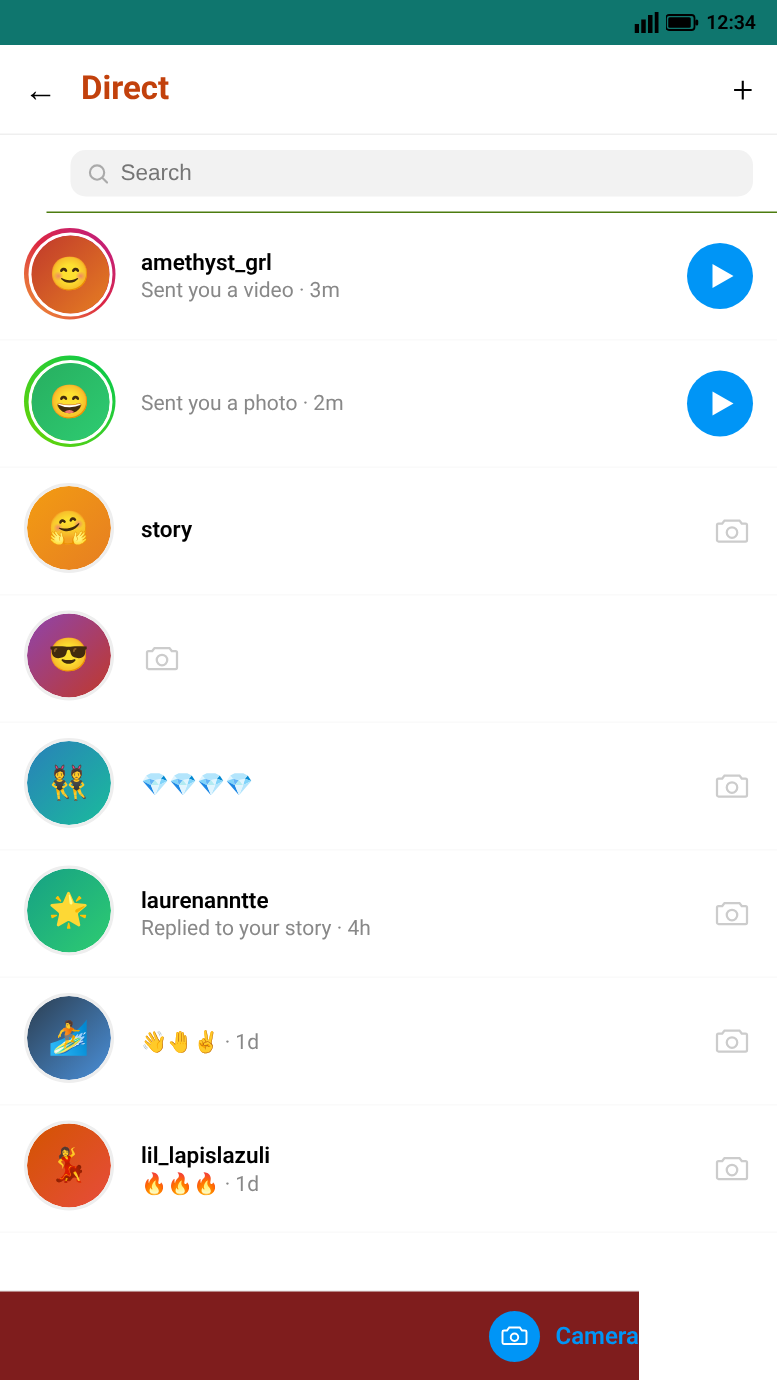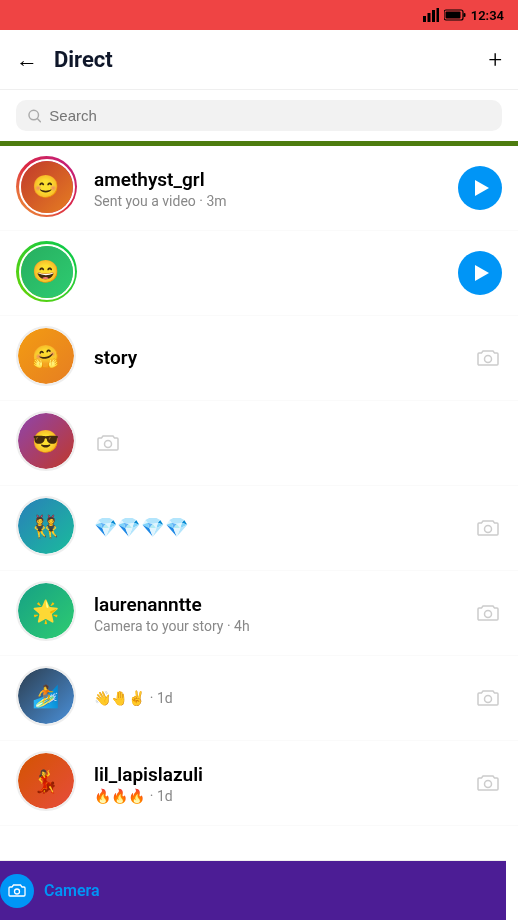--- a/index.html
+++ b/index.html
@@ -7,21 +7,21 @@
       width: 518px;
       min-height: 920px;
       background: #fff;
       font-family: -apple-system, BlinkMacSystemFont, 'Segoe UI', Roboto, sans-serif;
       position: relative;
       overflow-x: hidden;
     }
 
     
     .status-bar {
-      background: #ef4444;
+      background: #0f766e;
       height: 30px;
       display: flex;
       align-items: center;
       justify-content: flex-end;
       padding: 0 14px;
       gap: 6px;
     }
     .status-bar-icons {
       display: flex;
       align-items: center;
@@ -44,38 +44,39 @@
       justify-content: space-between;
     }
     .header-left {
       display: flex;
       align-items: center;
       gap: 16px;
     }
     .header-title {
       font-size: 22px;
       font-weight: 700;
-      color: #0f172a;
+      color: #c2410c;
     }
     .header-back {
       font-size: 22px;
       color: #000;
       cursor: pointer;
     }
     .header-plus {
       font-size: 24px;
       color: #000;
       cursor: pointer;
       font-weight: 300;
     }
 
     
     .search-bar {
       padding: 10px 16px;
-      border-bottom: 5px solid #4d7c0f;
+      border-bottom: 1px solid #4d7c0f;
+      margin-left: 31px;
     }
     .search-input-wrap {
       background: #f2f2f2;
       border-radius: 10px;
       display: flex;
       align-items: center;
       padding: 7px 12px;
       gap: 8px;
     }
     .search-input {
@@ -146,21 +147,21 @@
       color: #fff;
       font-weight: 600;
     }
 
     
     .message-content {
       flex: 1;
       min-width: 0;
     }
     .message-username {
-      font-size: 19px;
+      font-size: 15px;
       font-weight: 600;
       color: #000;
       margin-bottom: 2px;
     }
     .message-preview {
       font-size: 14px;
       color: #888;
       white-space: nowrap;
       overflow: hidden;
       text-overflow: ellipsis;
@@ -195,27 +196,27 @@
       display: flex;
       align-items: center;
       justify-content: center;
     }
 
     
     .bottom-bar {
       position: fixed;
       bottom: 0;
       left: 0;
-      width: 506px;
+      width: 426px;
       height: 60px;
-      background: #4c1d95;
+      background: #7f1d1d;
       border-top: 1px solid #efefef;
       display: flex;
       align-items: center;
-      justify-content: flex-start;
+      justify-content: flex-end;
       gap: 10px;
       cursor: pointer;
     }
     .bottom-bar-camera-icon {
       width: 34px;
       height: 34px;
       background: #0095f6;
       border-radius: 50%;
       display: flex;
       align-items: center;
@@ -299,20 +300,21 @@
   </li>
     <li class="message-item">
     <div class="avatar-wrap">
       <div class="avatar-green-gradient">
         <div class="avatar-gradient-inner">
             <div class="fake-avatar av2">😄</div>
           </div>
       </div>
     </div>
     <div class="message-content">
+      <div class="message-preview">Sent you a photo · 2m</div>
     </div>
     <div class="message-action play-btn">
       <div class="play-triangle"></div>
     </div>
   </li>
     <li class="message-item">
     <div class="avatar-wrap">
       <div class="avatar-plain">
           <div class="fake-avatar av3">🤗</div>
         </div>
@@ -357,21 +359,21 @@
     </div>
   </li>
     <li class="message-item">
     <div class="avatar-wrap">
       <div class="avatar-plain">
           <div class="fake-avatar av6">🌟</div>
         </div>
     </div>
     <div class="message-content">
       <div class="message-username">laurenanntte</div>
-      <div class="message-preview">Camera to your story · 4h</div>
+      <div class="message-preview">Replied to your story · 4h</div>
     </div>
     <div class="message-action camera-icon">
       <svg width="26" height="22" viewBox="0 0 26 22" fill="none">
         <path d="M22 18H4C3.45 18 3 17.55 3 17V7C3 6.45 3.45 6 4 6H6.5L8 4H18L19.5 6H22C22.55 6 23 6.45 23 7V17C23 17.55 22.55 18 22 18Z" stroke="#ccc" stroke-width="1.5"></path>
         <circle cx="13" cy="12" r="3.5" stroke="#ccc" stroke-width="1.5"></circle>
       </svg>
     </div>
   </li>
     <li class="message-item">
     <div class="avatar-wrap">

